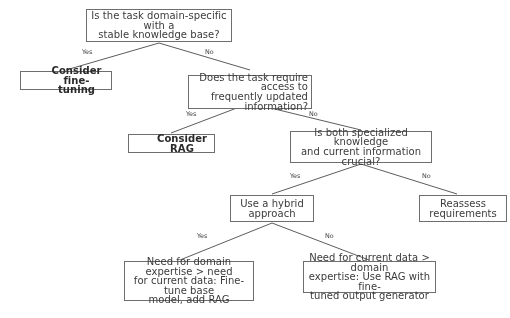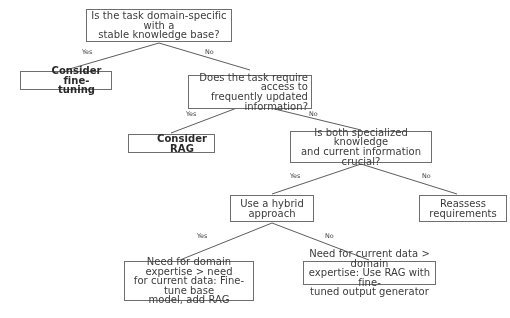--- a/index.html
+++ b/index.html
@@ -95,21 +95,21 @@
     </div>
     <div class="node" style="left: 419px; top: 195px; width: 88px; height: 27px;">
       <span class="txt">Reassess
 requirements</span>
     </div>
     <div class="node" style="left: 124px; top: 261px; width: 130px; height: 40px;">
       <span class="txt">Need for domain expertise &gt; need
 for current data: Fine-tune base
 model, add RAG</span>
     </div>
-    <div class="node" style="left: 303px; top: 261px; width: 133px; height: 24px;">
+    <div class="node" style="left: 303px; top: 261px; width: 133px; height: 32px;">
       <span class="txt">Need for current data &gt; domain
 expertise: Use RAG with fine-
 tuned output generator</span>
     </div>
     <span class="edge-label" style="left: 82px; top: 48px;">Yes</span>
     <span class="edge-label" style="left: 205px; top: 48px;">No</span>
     <span class="edge-label" style="left: 186px; top: 110px;">Yes</span>
     <span class="edge-label" style="left: 309px; top: 110px;">No</span>
     <span class="edge-label" style="left: 290px; top: 172px;">Yes</span>
     <span class="edge-label" style="left: 422px; top: 172px;">No</span>

